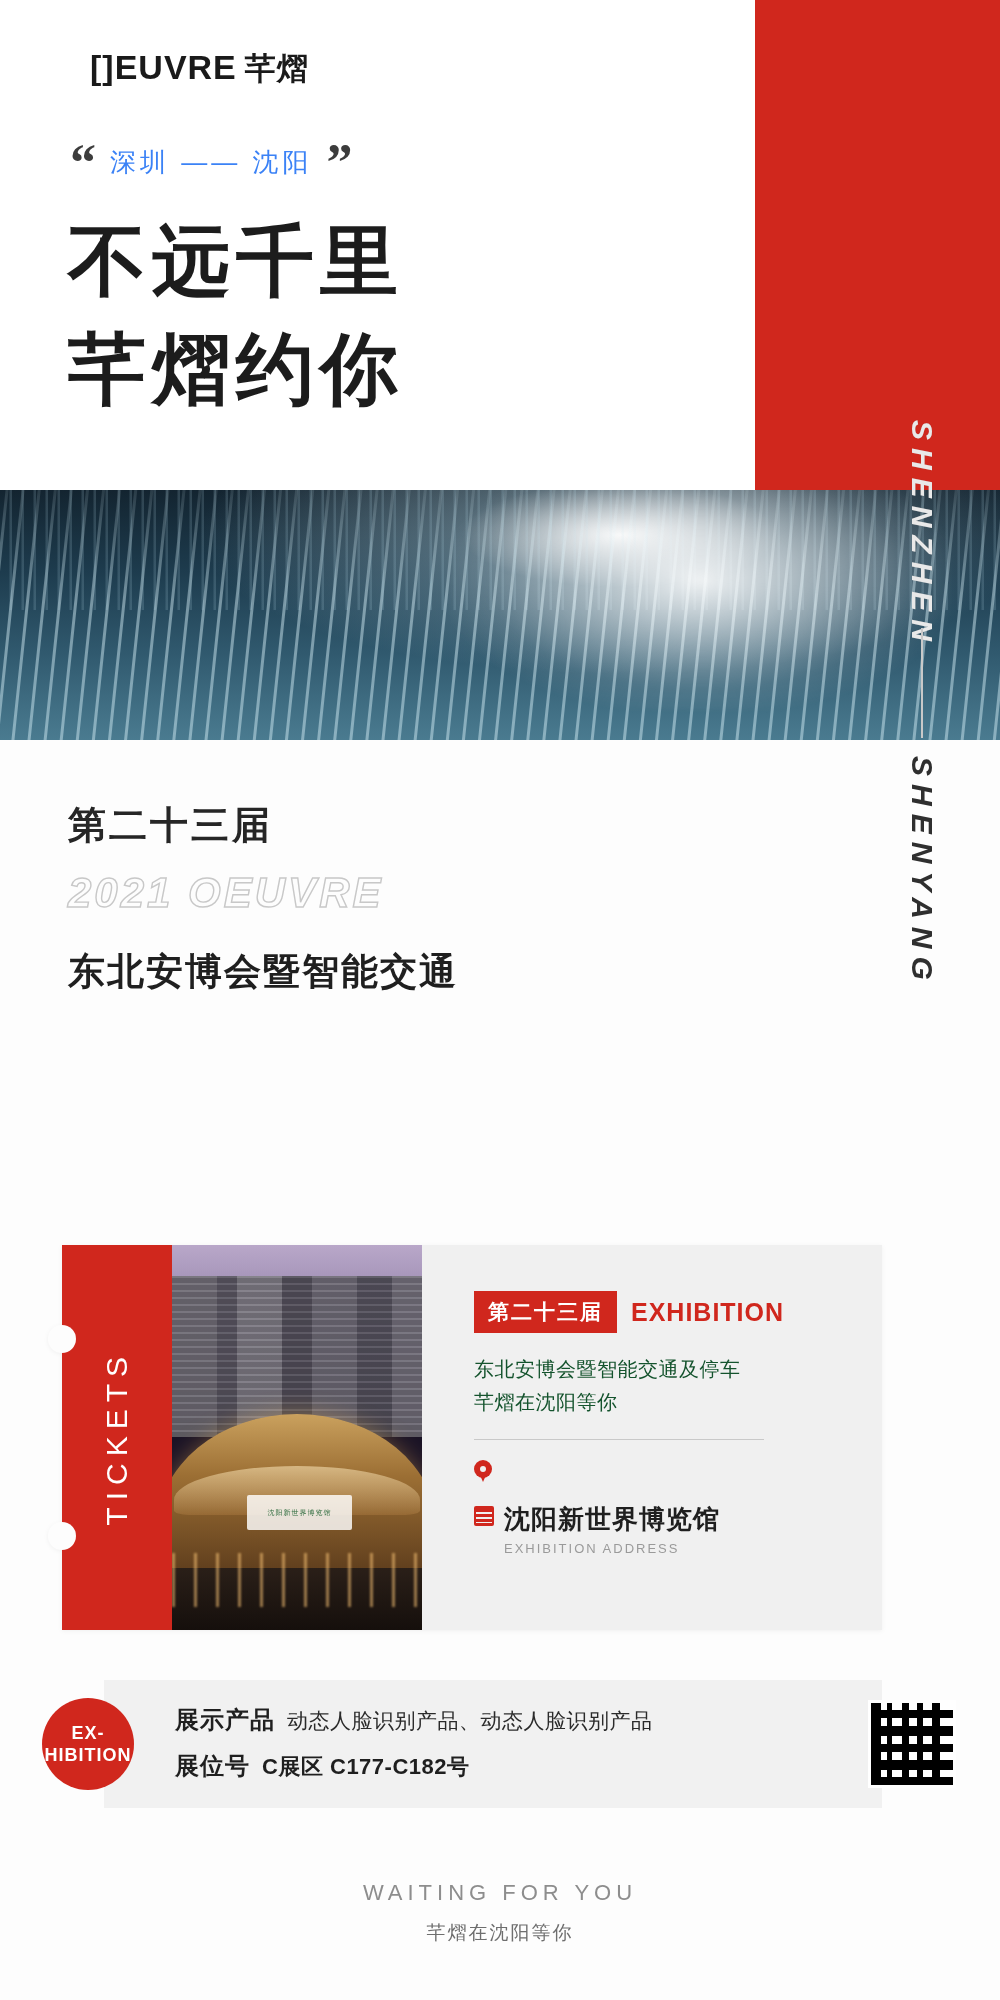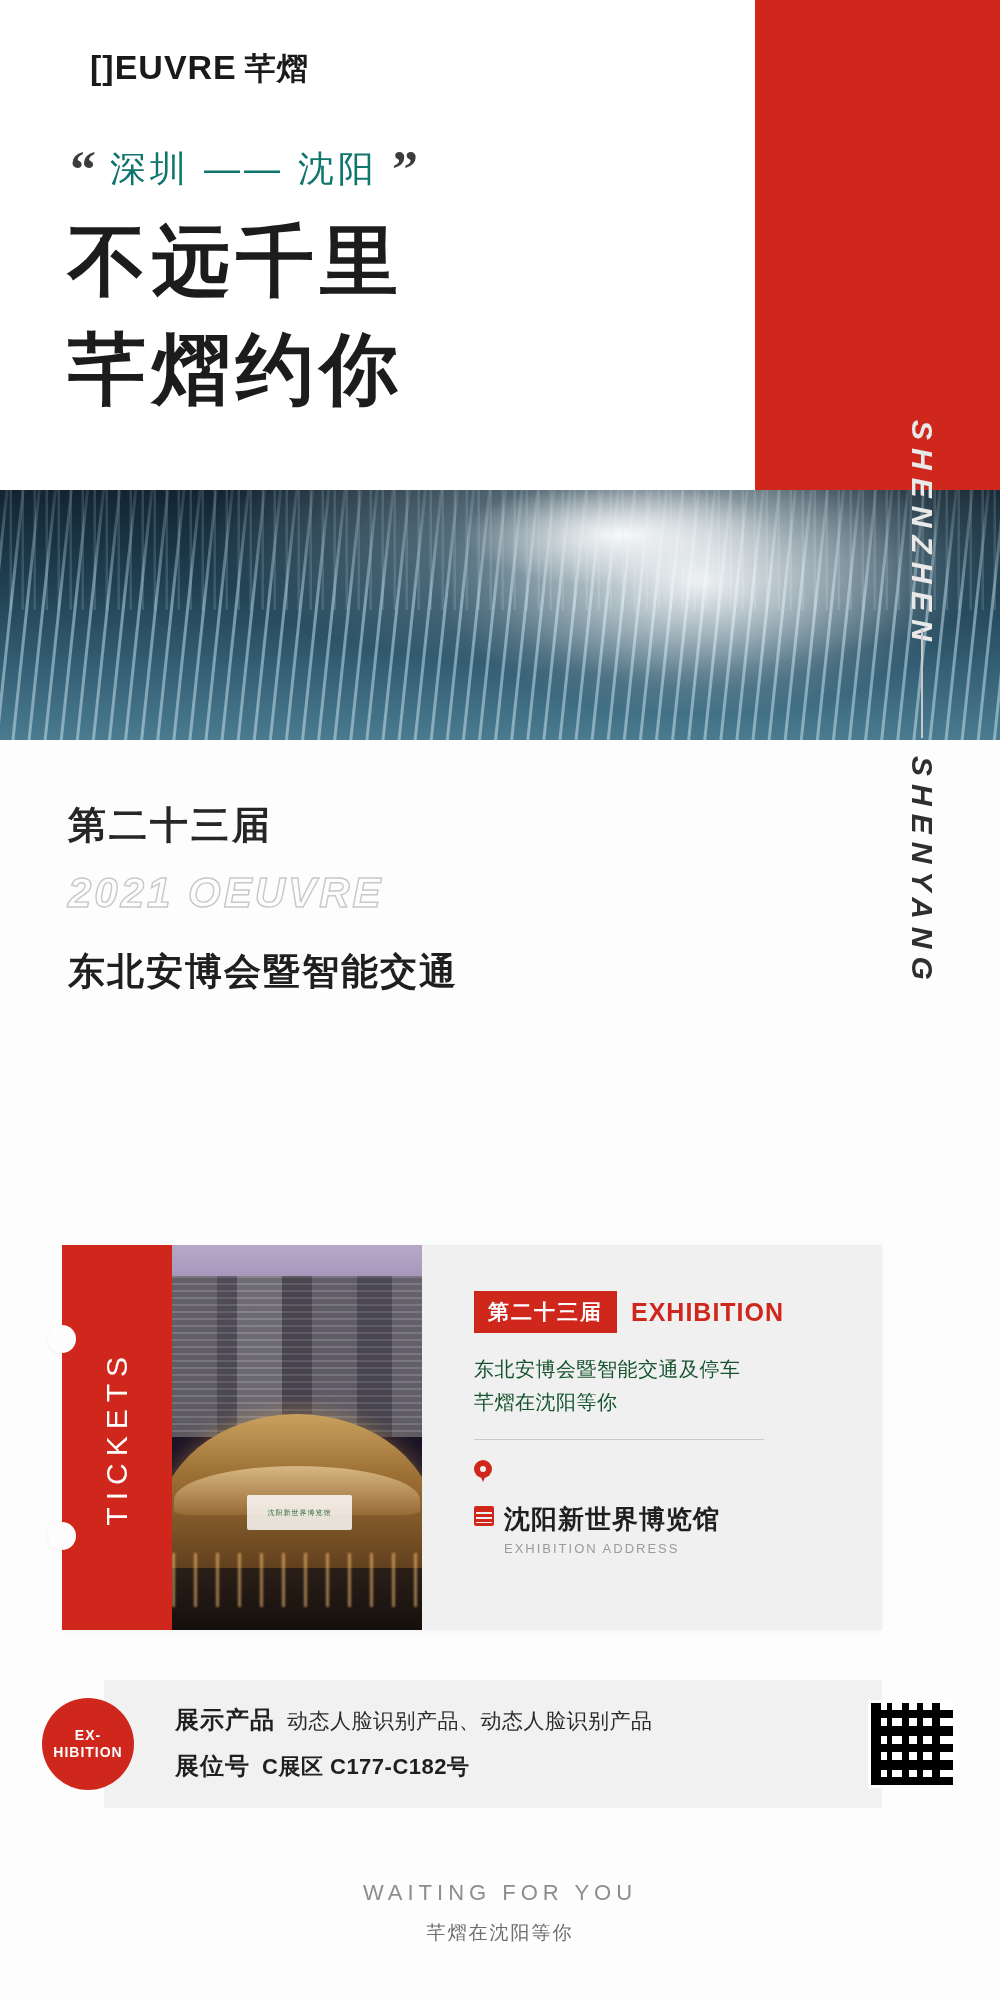--- a/index.html
+++ b/index.html
@@ -45,21 +45,21 @@
 
   .quote-line {
     position:absolute; left:70px; top:145px;
     display:flex; align-items:center; gap:14px;
   }
   .qmark {
     font-size:52px; color:#3c3c3c; font-weight:bold; line-height:0.6;
     font-family:"Liberation Serif", serif;
   }
   .quote-text {
-    font-size:36px; color:#0f766e; letter-spacing:4px; font-weight:500;
+    font-size:26px; color:#3b82f6; letter-spacing:4px; font-weight:500;
   }
 
   .headline {
     position:absolute; left:68px; top:215px;
     font-size:78px; line-height:1.2; font-weight:bold; color:#1c1c1c;
     letter-spacing:6px;
   }
   .headline div:nth-child(2) { margin-top:14px; }
 
   
@@ -271,21 +271,21 @@
 
   
   .prodbar {
     position:absolute; left:104px; top:1680px; width:778px; height:128px;
     background:#f1f1f1;
   }
   .prod-circle {
     position:absolute; left:42px; top:1698px; width:92px; height:92px;
     border-radius:50%; background:#d0271d; color:#fff;
     display:flex; flex-direction:column; align-items:center; justify-content:center;
-    font-size:14px; font-weight:bold; letter-spacing:1px; line-height:1.25;
+    font-size:18px; font-weight:bold; letter-spacing:1px; line-height:1.25;
   }
   .prod-lines { position:absolute; left:175px; top:1704px; }
   .prod-row { display:flex; align-items:baseline; gap:12px; margin-bottom:14px; }
   .prod-label { font-size:24px; font-weight:bold; color:#1f1f1f; letter-spacing:1px; }
   .prod-val { font-size:21px; color:#2b2b2b; letter-spacing:0.5px; }
   .prod-val.booth { font-size:22px; font-weight:bold; color:#1f1f1f; }
 
   .qr {
     position:absolute; right:44px; top:1700px; width:88px; height:88px;
     background:#fff; padding:3px;

